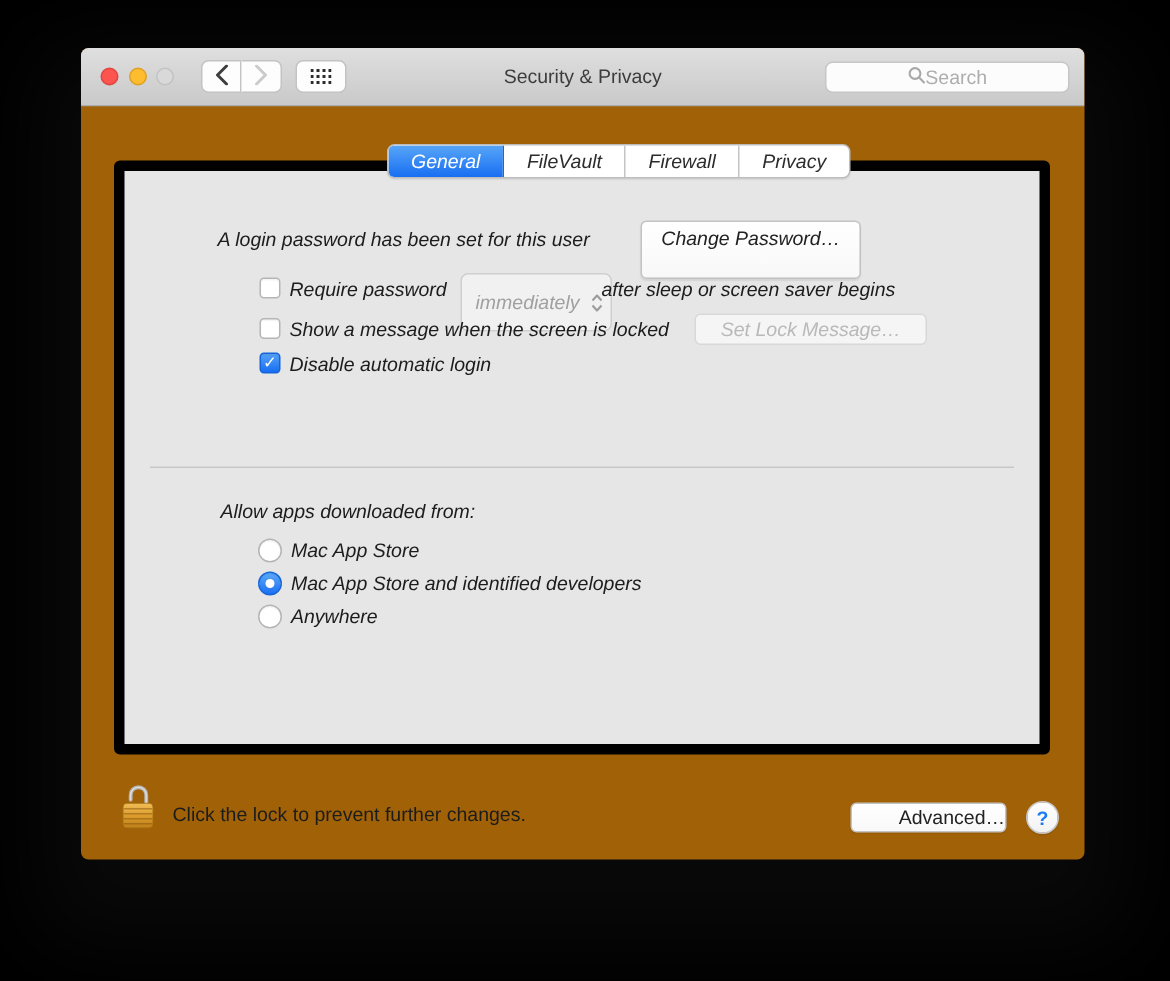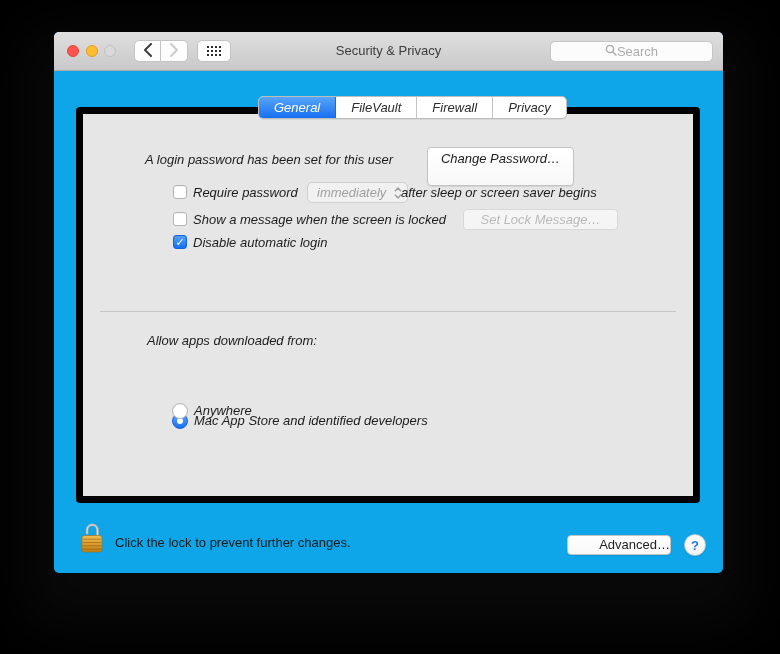--- a/index.html
+++ b/index.html
@@ -3,21 +3,21 @@
 <meta charset="utf-8">
 <style>
   html,body{margin:0;padding:0;}
   body{
     width:780px;height:654px;background:#000;position:relative;overflow:hidden;
     font-family:"Liberation Sans","DejaVu Sans",sans-serif;font-size:13px;color:#1c1c1c;
     -webkit-font-smoothing:antialiased;
   }
   .window{
     position:absolute;left:54px;top:32px;width:669px;height:541px;
-    background:#0ea5e9;border-radius:5px;
+    background:#a16207;border-radius:5px;
     box-shadow:0 26px 60px 30px rgba(10,10,10,0.9);
   }
   
   .titlebar{
     position:absolute;left:0;top:0;right:0;height:38px;
     background:linear-gradient(#dfdfdf,#c9c9c9);
     border-bottom:1px solid #aaa;border-radius:5px 5px 0 0;
   }
   .win-title{position:absolute;left:0;right:0;top:0;height:38px;line-height:38px;text-align:center;color:#3c3c3c;}
   .tl{position:absolute;top:13px;width:12px;height:12px;border-radius:50%;box-sizing:border-box;}
@@ -66,31 +66,31 @@
   .row.r-autologin{top:118px;height:20px;}
   .checkbox{
     left:90px;top:3px;width:14px;height:14px;box-sizing:border-box;border-radius:3px;
     background:#fff;border:1px solid #b5b5b5;box-shadow:inset 0 1px 1px rgba(0,0,0,0.05);
     display:flex;align-items:center;justify-content:center;
   }
   .checkbox.checked{background:linear-gradient(#54a3f7,#176ef2);border-color:#1565d8;}
   .checkmark{color:#fff;font-size:11px;font-weight:bold;line-height:12px;}
   .row-label{left:110px;line-height:21px;}
   .popup{
-    left:224px;top:0;width:101px;height:21px;box-sizing:border-box;
+    left:224px;top:0;width:101px;height:39px;box-sizing:border-box;
     background:#f1f1f1;border:1px solid #cfcfcf;border-radius:5px;
     display:flex;align-items:center;color:#a0a0a0;padding-left:9px;
   }
   .popup .chev{margin-left:auto;margin-right:5px;display:flex;}
   .suffix{left:318px;line-height:21px;}
   .setlock{left:380px;top:0;width:155px;height:21px;line-height:19px;}
   .divider{left:17px;right:17px;top:197px;height:1px;background:#c7c7c7;}
   .gk-heading{left:64px;top:219px;}
   .radiorow{height:16px;}
-  .radiorow.o0{top:245px;} .radiorow.o1{top:267px;margin-top:32px;} .radiorow.o2{top:289px;}
+  .radiorow.o0{top:245px;} .radiorow.o1{top:267px;} .radiorow.o2{top:289px;}
   .radio{
     left:89px;top:0;width:16px;height:16px;box-sizing:border-box;border-radius:50%;
     background:#fff;border:1px solid #b5b5b5;box-shadow:inset 0 1px 1px rgba(0,0,0,0.05);
     display:flex;align-items:center;justify-content:center;
   }
   .radio.selected{background:linear-gradient(#5da9f8,#1b70f3);border-color:#1566d9;}
   .radio-dot{width:6px;height:6px;border-radius:50%;background:#fff;}
   .radio-label{left:111px;line-height:16px;}
   
   .lock-svg{position:absolute;left:26px;top:490px;}
@@ -197,20 +197,24 @@
       <span class="abs checkbox checked">
           <span class="checkmark">✓</span>
         </span>
       <span class="abs row-label">Disable automatic login</span>
     </div>
 
     <div class="abs divider"></div>
 
     <div class="abs gk-heading">Allow apps downloaded from:</div>
 
+    <div class="abs row radiorow o0">
+      <span class="abs radio"></span>
+      <span class="abs radio-label">Mac App Store</span>
+    </div>
     <div class="abs row radiorow o1">
       <span class="abs radio selected">
           <span class="radio-dot"></span>
         </span>
       <span class="abs radio-label">Mac App Store and identified developers</span>
     </div>
     <div class="abs row radiorow o2">
       <span class="abs radio"></span>
       <span class="abs radio-label">Anywhere</span>
     </div>

